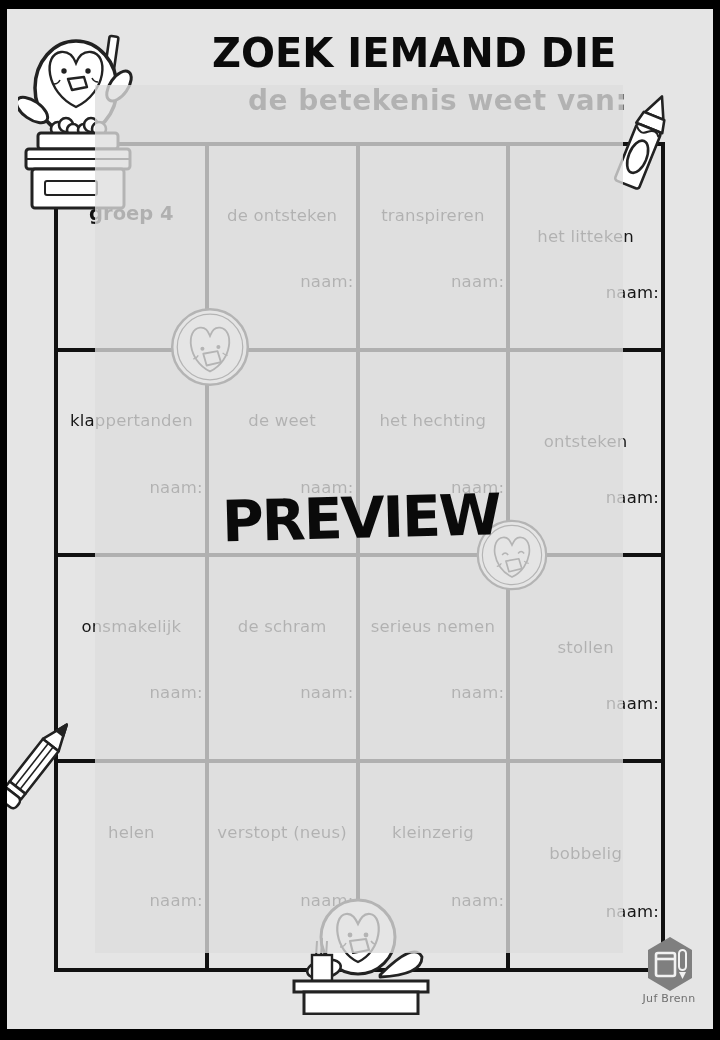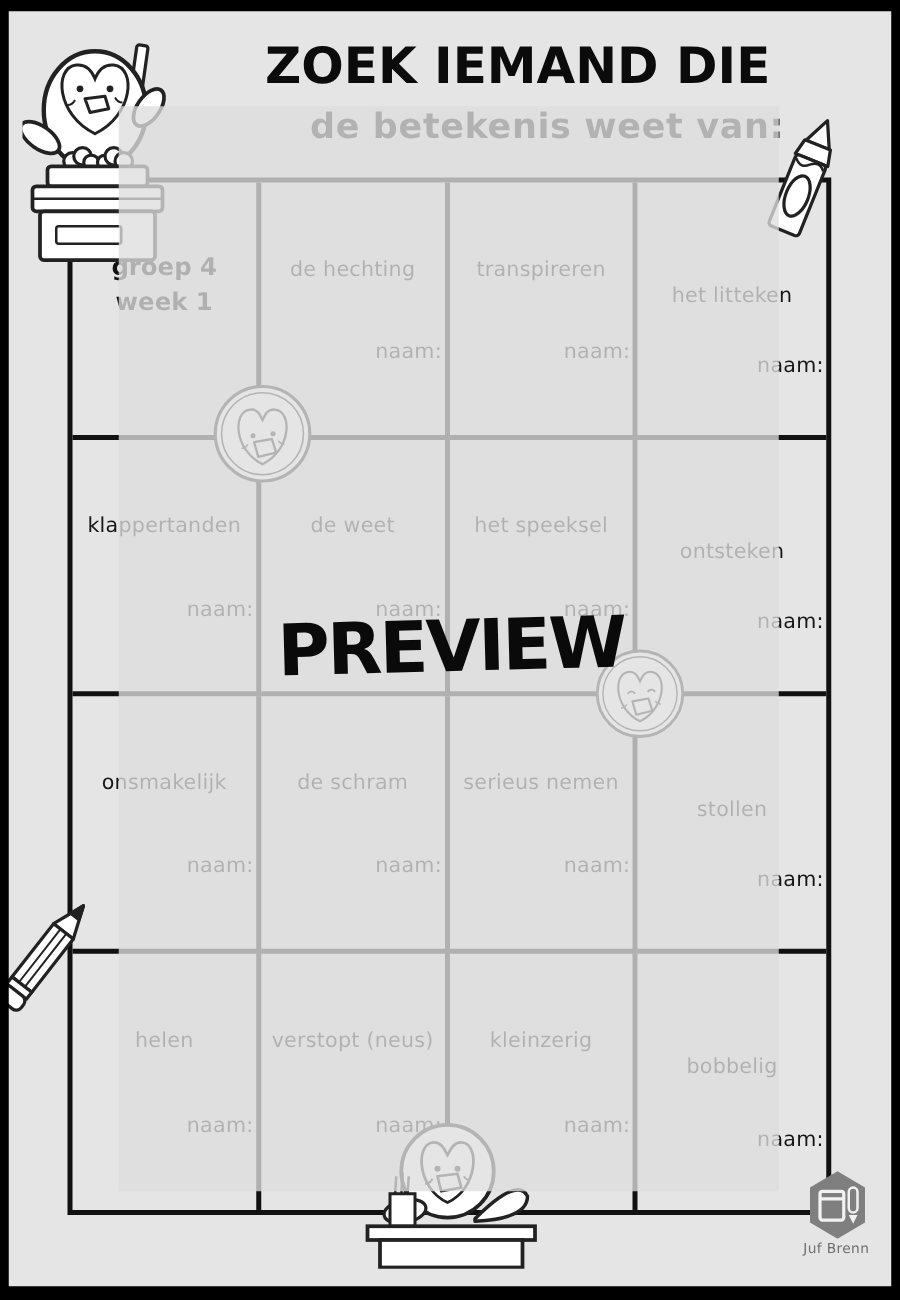--- a/index.html
+++ b/index.html
@@ -65,46 +65,45 @@
 <div class="page">
 
   <div class="title">ZOEK IEMAND DIE</div>
   <div class="subtitle">de betekenis weet van:</div>
 
   <div class="tbl">
 
     <div class="cell">
       <div class="info">
         <span>groep 4</span>
-        <span>week 1</span>
       </div>
     </div>
     <div class="cell">
-      <div class="word">de hechting</div>
+      <div class="word">de ontsteken</div>
       <div class="naam">naam:</div>
     </div>
     <div class="cell">
       <div class="word">transpireren</div>
       <div class="naam">naam:</div>
     </div>
     <div class="cell">
       <div class="word">het litteken</div>
       <div class="naam">naam:</div>
     </div>
 
     <div class="cell">
       <div class="word">klappertanden</div>
       <div class="naam">naam:</div>
     </div>
     <div class="cell">
       <div class="word">de weet</div>
       <div class="naam">naam:</div>
     </div>
     <div class="cell">
-      <div class="word">het speeksel</div>
+      <div class="word">het hechting</div>
       <div class="naam">naam:</div>
     </div>
     <div class="cell">
       <div class="word">ontsteken</div>
       <div class="naam">naam:</div>
     </div>
 
     <div class="cell">
       <div class="word">onsmakelijk</div>
       <div class="naam">naam:</div>

